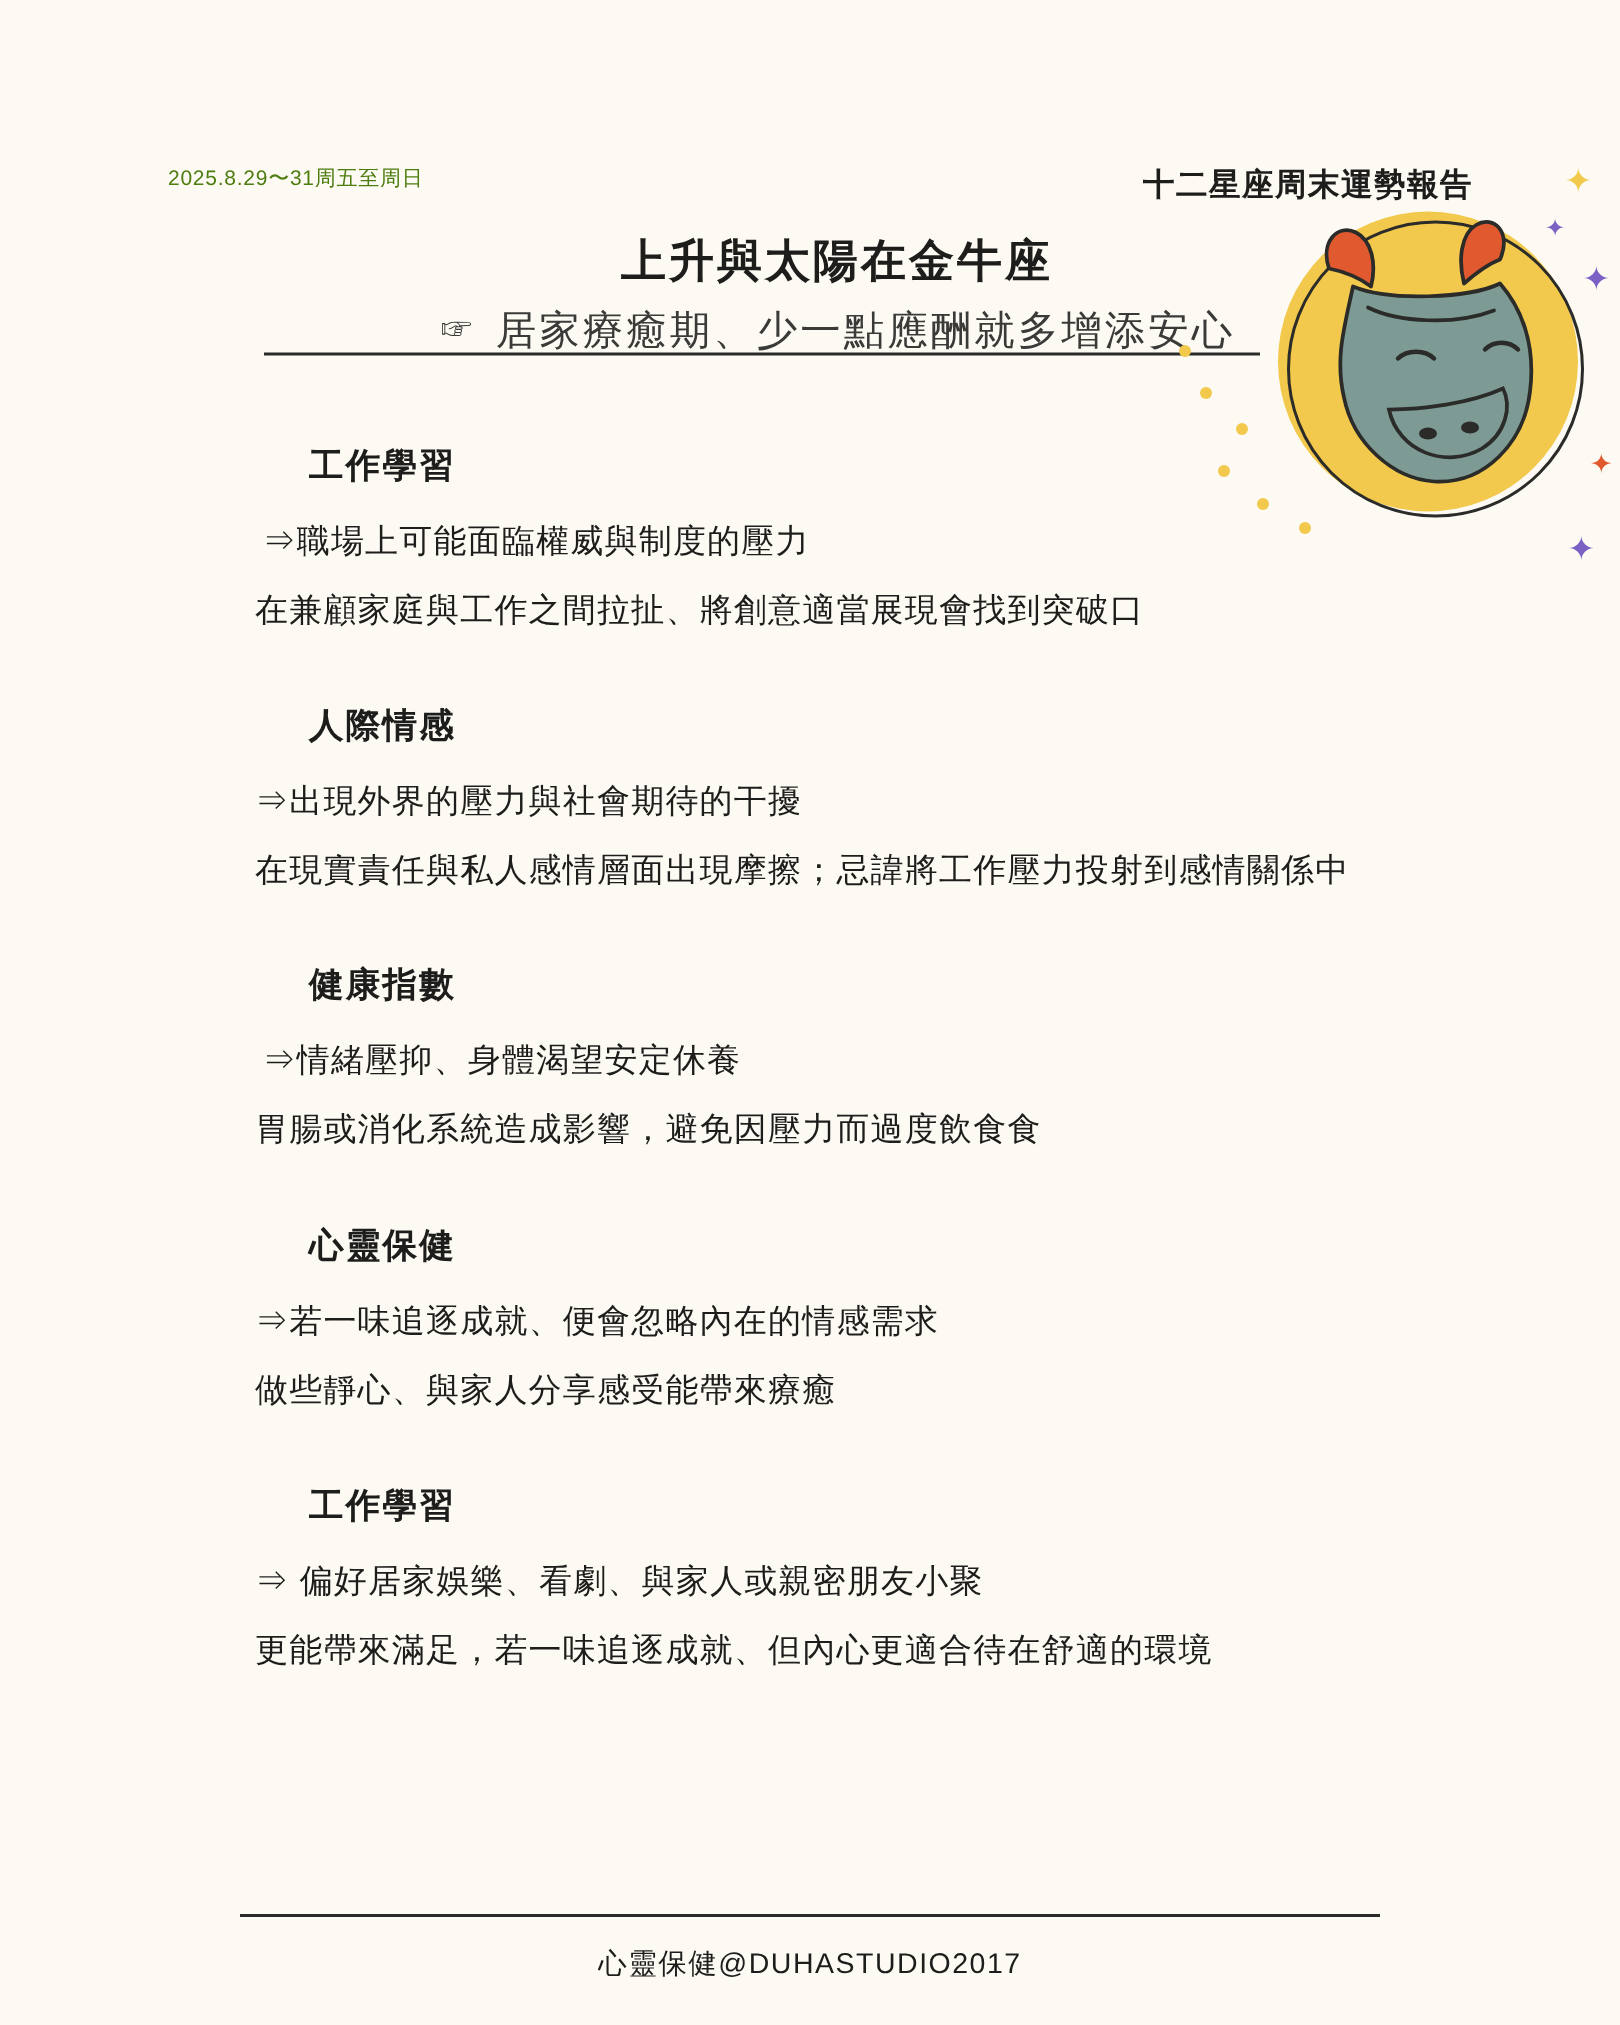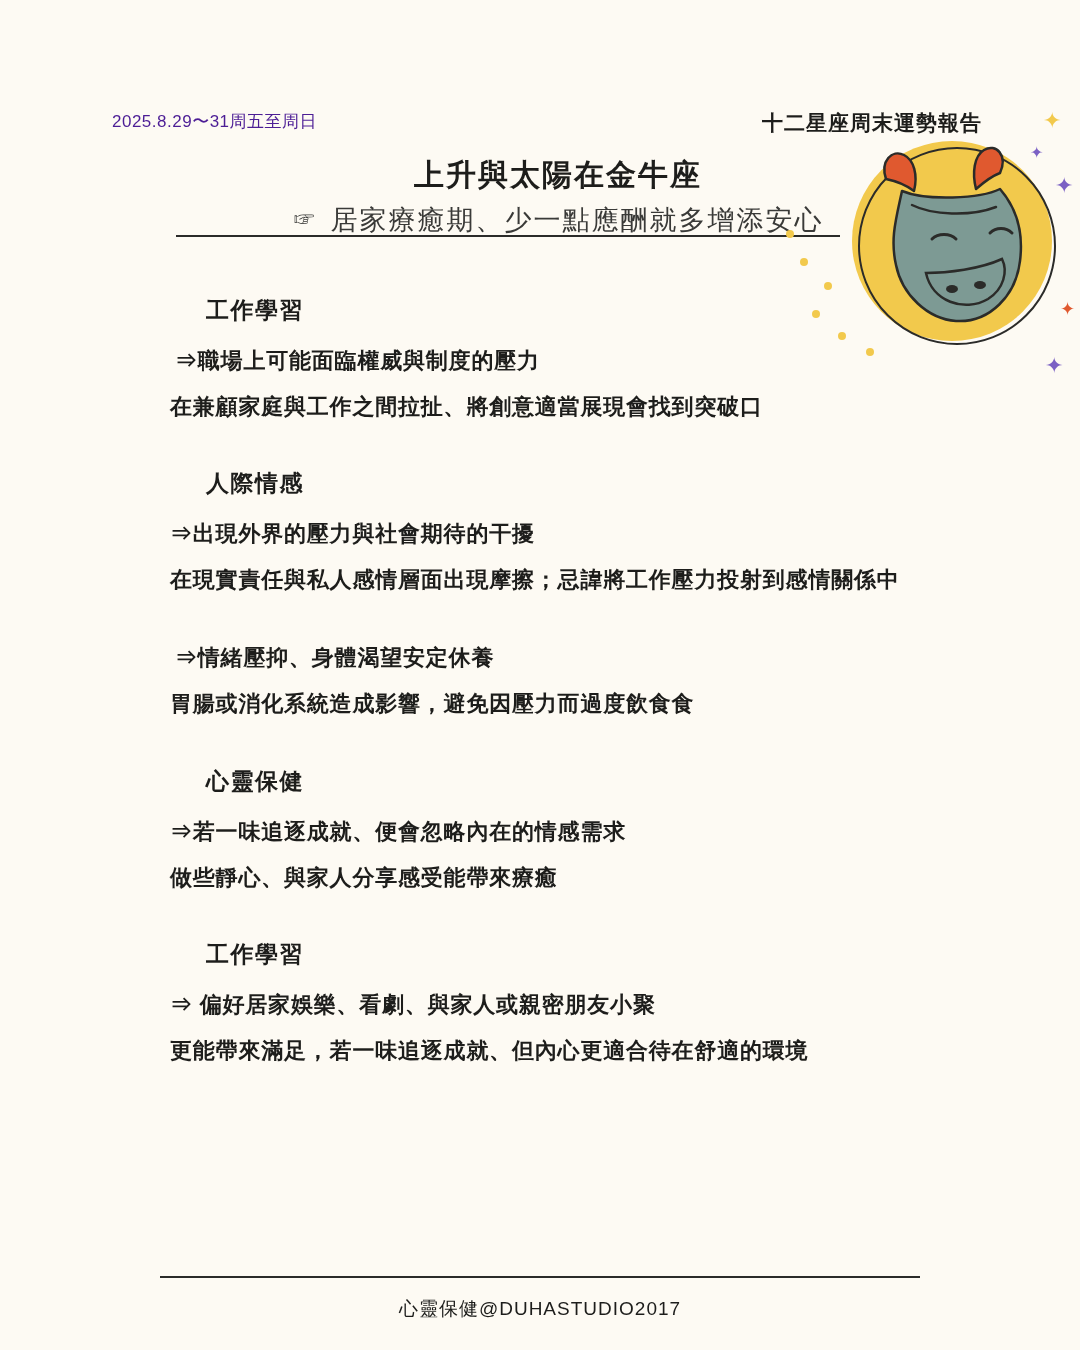--- a/index.html
+++ b/index.html
@@ -19,23 +19,23 @@
   .page {
     position: absolute;
     inset: 0;
   }
 
   
   .date-line {
     position: absolute;
     left: 112px;
     top: 110px;
-    font-size: 17px;
+    font-size: 14px;
     letter-spacing: 0.5px;
-    color: #4c1d95;
+    color: #4d7c0f;
     font-weight: 400;
   }
   .report-tag {
     position: absolute;
     right: 98px;
     top: 109px;
     font-size: 21px;
     font-weight: 700;
     letter-spacing: 1px;
     color: #1d1d1b;
@@ -142,21 +142,21 @@
     margin-bottom: 18px;
     color: #1d1d1b;
   }
   .sec-line {
     font-size: 22px;
     letter-spacing: 0.8px;
     line-height: 1.55;
     margin-left: 58px;
     margin-bottom: 12px;
     color: #1d1d1b;
-    font-weight: 700;
+    font-weight: 400;
   }
   .sec-line.indent { margin-left: 63px; }
 
   
   .footer-rule {
     position: absolute;
     left: 160px;
     right: 160px;
     bottom: 72px;
     border-top: 2.5px solid #2b2b29;
@@ -236,20 +236,21 @@
       <div class="sec-line">在兼顧家庭與工作之間拉扯、將創意適當展現會找到突破口</div>
     </div>
 
     <div class="section">
       <div class="sec-title">人際情感</div>
       <div class="sec-line">⇒出現外界的壓力與社會期待的干擾</div>
       <div class="sec-line">在現實責任與私人感情層面出現摩擦；忌諱將工作壓力投射到感情關係中</div>
     </div>
 
     <div class="section">
+      <div class="sec-title">健康指數</div>
       <div class="sec-line indent">⇒情緒壓抑、身體渴望安定休養</div>
       <div class="sec-line">胃腸或消化系統造成影響，避免因壓力而過度飲食食</div>
     </div>
 
     <div class="section">
       <div class="sec-title">心靈保健</div>
       <div class="sec-line">⇒若一味追逐成就、便會忽略內在的情感需求</div>
       <div class="sec-line">做些靜心、與家人分享感受能帶來療癒</div>
     </div>
 

